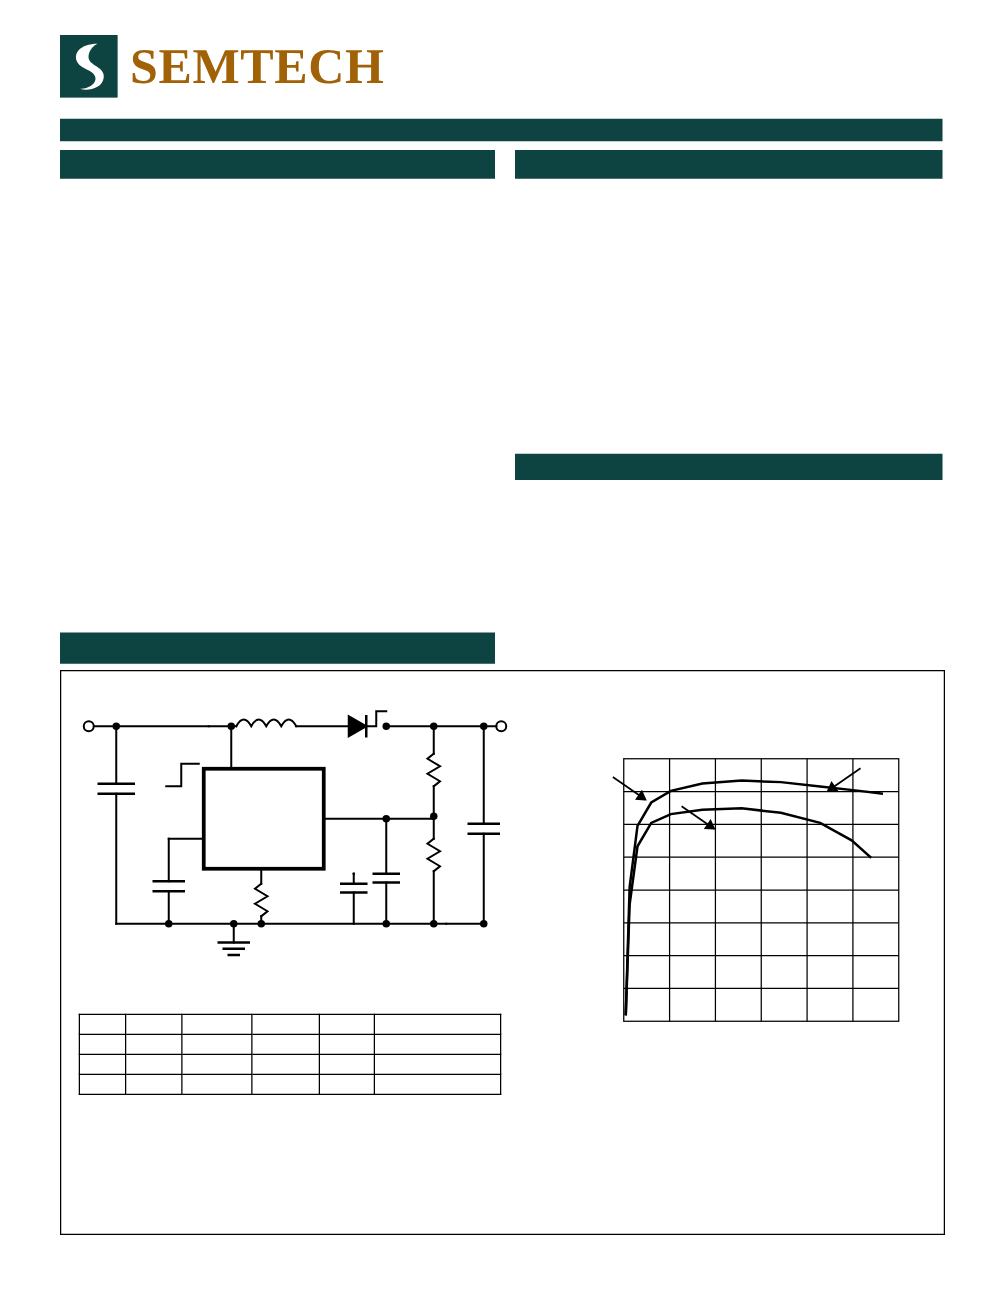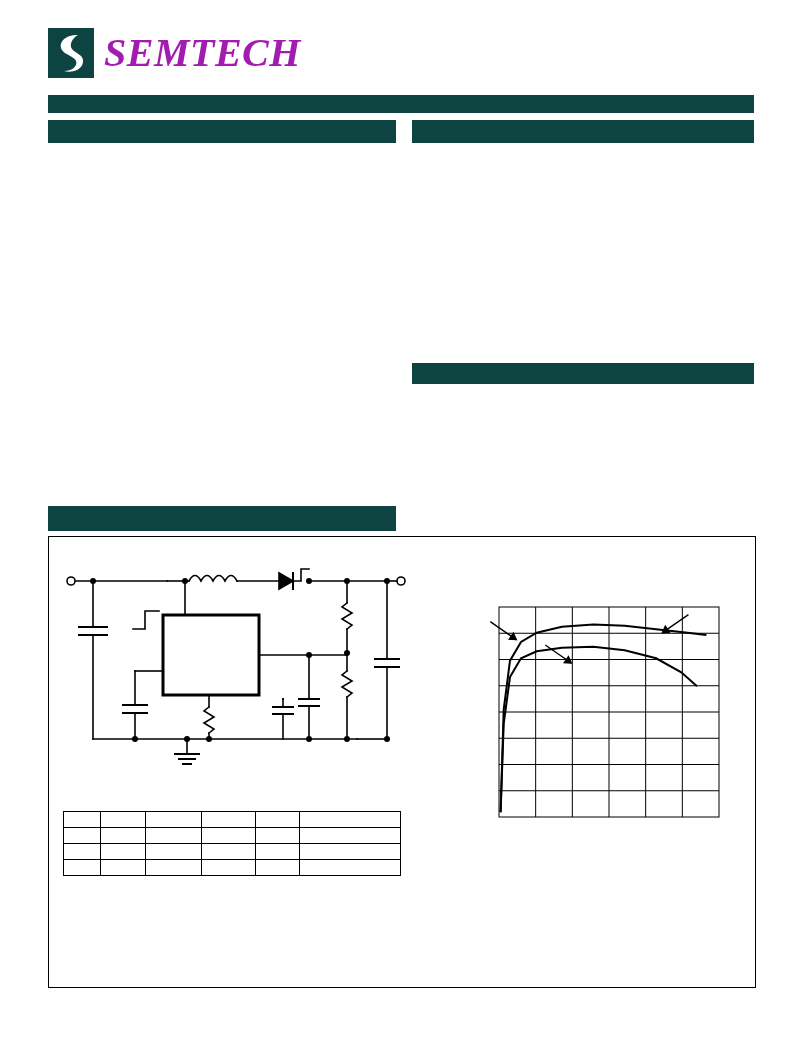--- a/index.html
+++ b/index.html
@@ -38,23 +38,22 @@
     background: #0d4340;
     position: relative;
     margin-right: 10px;
   }
   .logo-mark svg { display: block; }
   .logo-text {
     font-family: "Liberation Serif", serif;
     font-size: 40px;
     font-weight: bold;
     letter-spacing: 0.5px;
-    color: #a21caf;
+    color: #a16207;
     line-height: 1;
-    font-style: italic;
   }
 
   
   .bar {
     position: absolute;
     background: #0d4340;
   }
   .bar-top {
     left: 48px;
     top: 95px;

